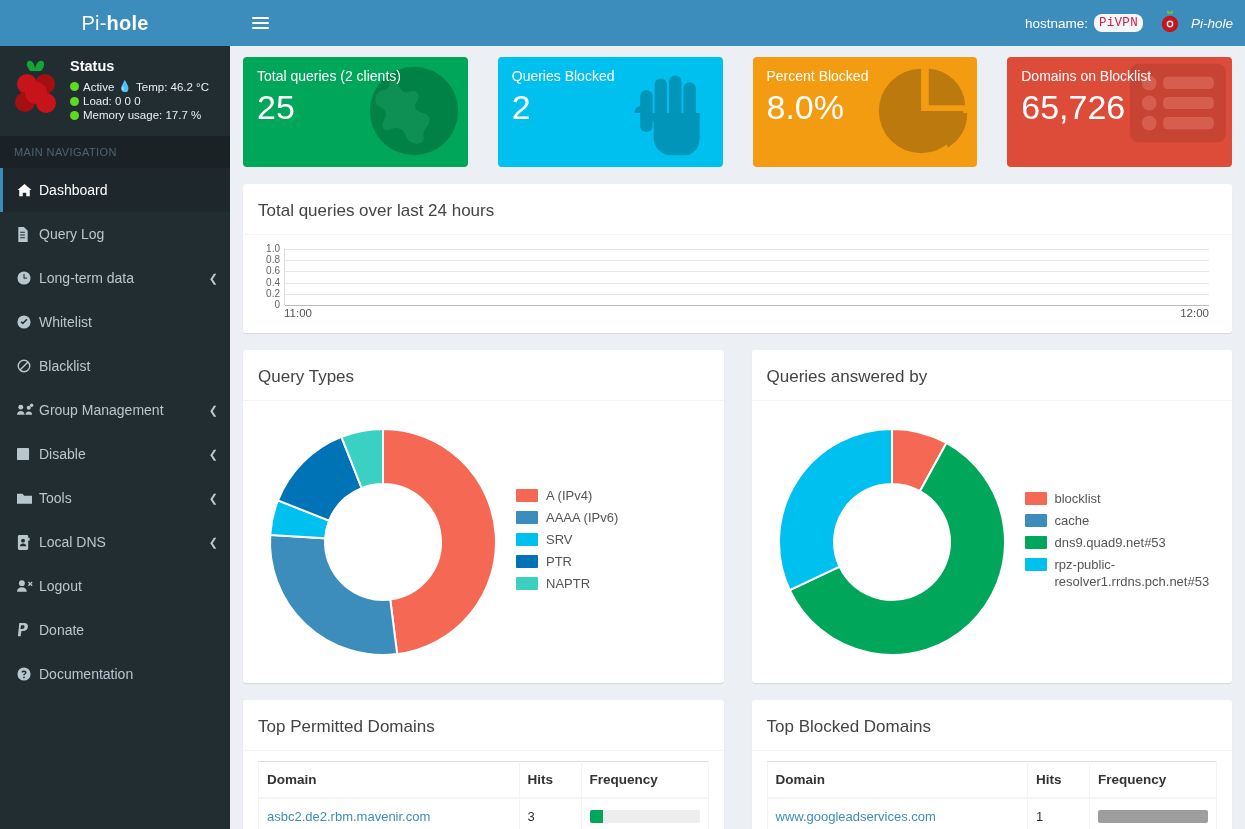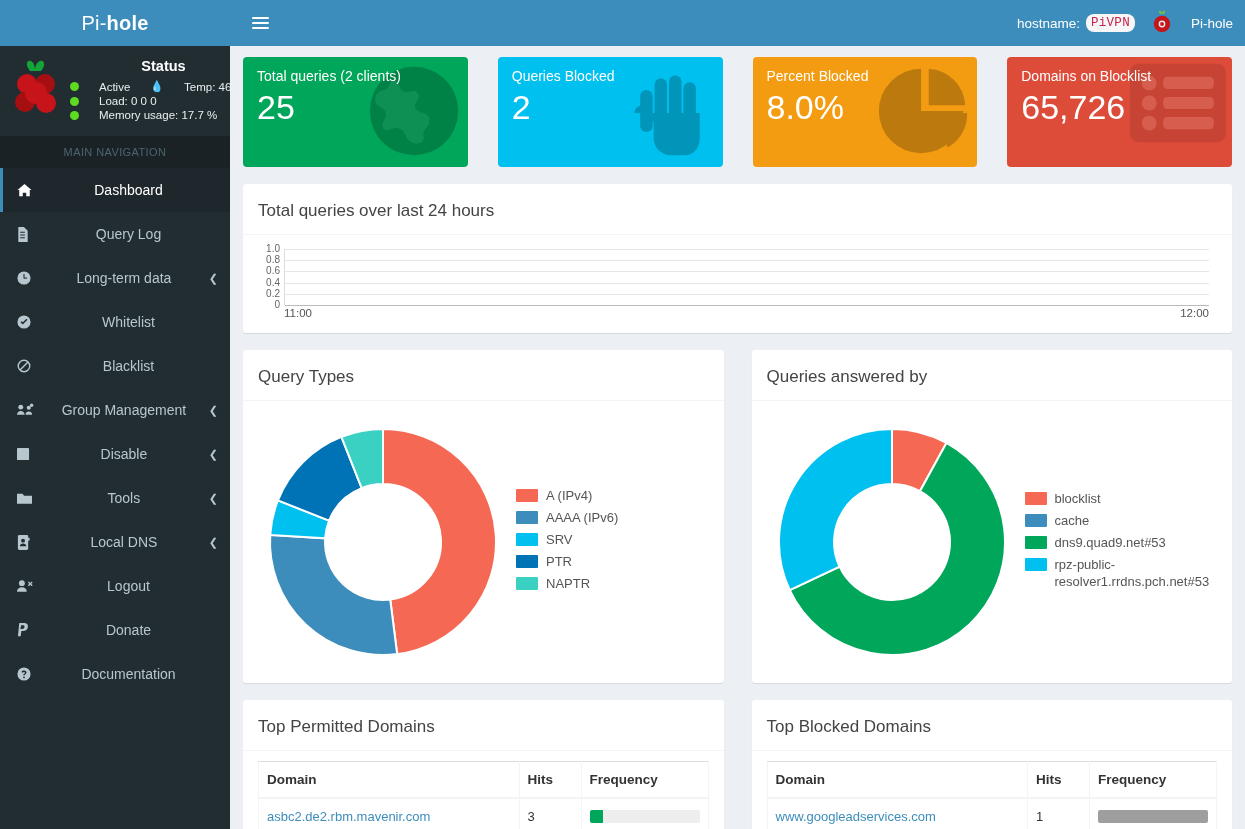--- a/index.html
+++ b/index.html
@@ -29,31 +29,31 @@
     align-items:center; justify-content:center; gap:3px; cursor:pointer;
     margin-left:10px;
   }
   .hamburger i { display:block; width:17px; height:2px; background:#fff; border-radius:1px; }
   .nav-right { display:flex; align-items:center; gap:10px; }
   .hostname-wrap { color:#fff; font-size:13.5px; display:flex; align-items:center; gap:6px; }
   .hostname-badge {
     background:#f7f7f7; color:#c7254e; font-family:"Liberation Mono", monospace;
     font-size:12.5px; padding:2px 5px; border-radius:8px; letter-spacing:.3px;
   }
-  .user-block { display:flex; align-items:center; gap:16px; color:#fff; font-size:13.5px; padding-left:6px;}
+  .user-block { display:flex; align-items:center; gap:8px; color:#fff; font-size:13.5px; padding-left:6px;font-style:italic;}
 
   
   .sidebar {
     position:absolute; top:46px; left:0; width:230px; bottom:0;
-    background:#222d32; overflow:hidden;text-align:center;
+    background:#222d32; overflow:hidden;
   }
   .status-panel { display:flex; gap:8px; padding:12px 10px 12px 10px; align-items:flex-start; }
   .status-text { color:#fff; }
   .status-text h4 { font-size:14.5px; font-weight:700; margin-bottom:6px; color:#fff; }
-  .status-line { font-size:11.5px; color:#e8eef1; display:flex; align-items:center; gap:20px; margin-bottom:2px; white-space:nowrap;}
+  .status-line { font-size:11.5px; color:#e8eef1; display:flex; align-items:center; gap:4px; margin-bottom:2px; white-space:nowrap;}
   .dot { width:9px; height:9px; border-radius:50%; background:#5cdb20; display:inline-block; flex:none;}
   .temp-ico { color:#2b6ef5; font-size:11px; }
 
   .nav-header {
     color:#4b646f; font-size:11px; letter-spacing:.4px;
     padding:10px 14px 10px 14px; background:#1a2226; text-transform:uppercase;
   }
   .nav-list { list-style:none; }
   .nav-item {
     display:flex; align-items:center; height:44px; padding:0 12px 0 14px;

